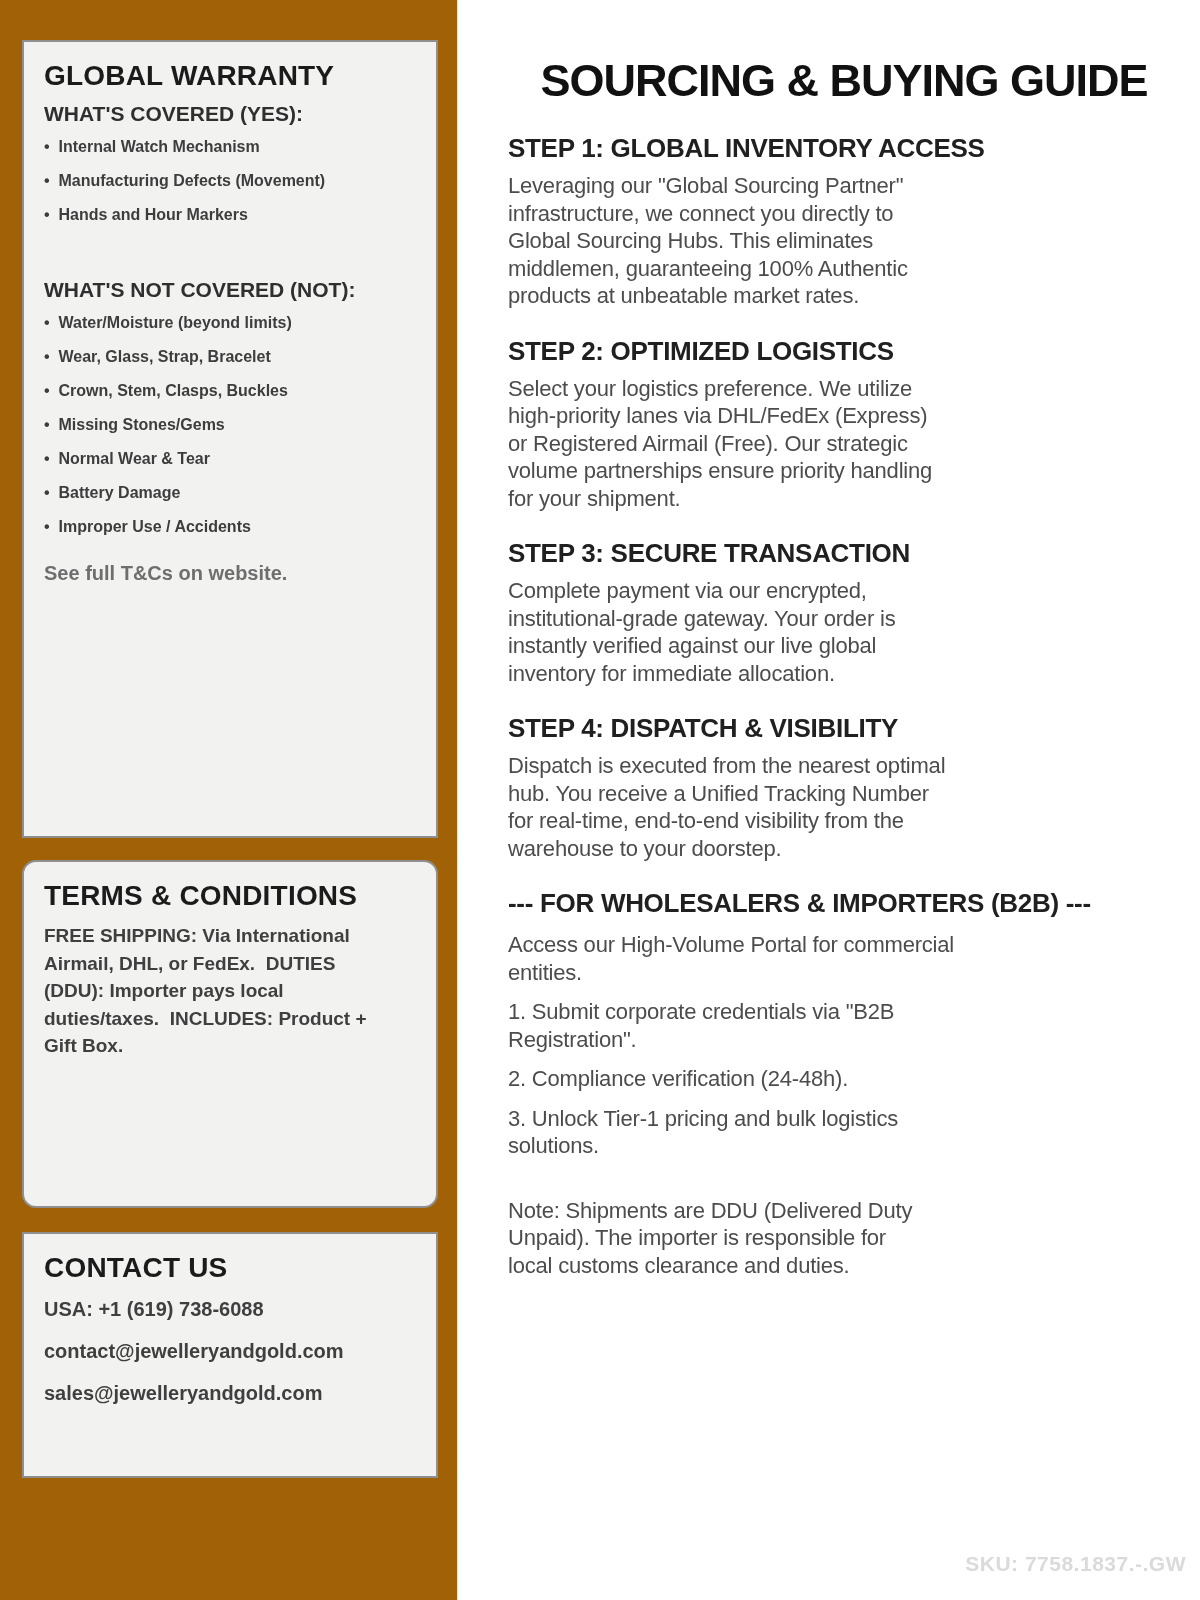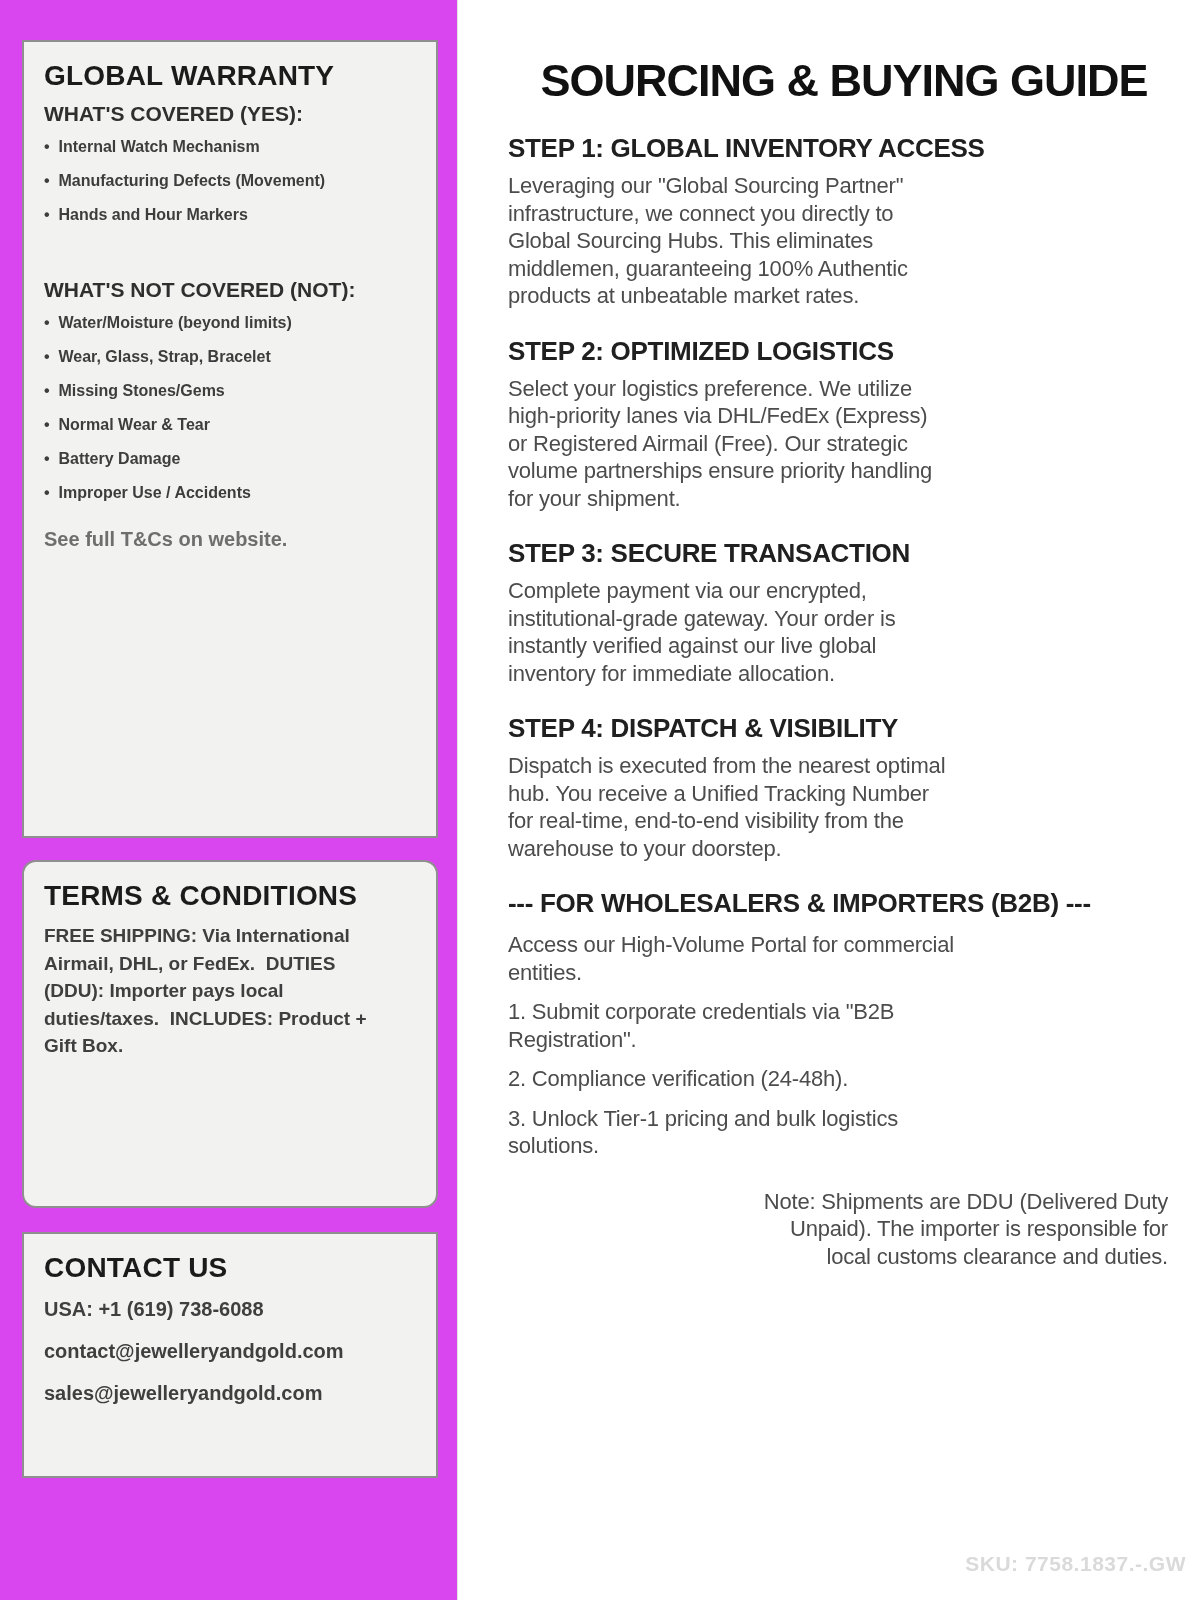--- a/index.html
+++ b/index.html
@@ -11,21 +11,21 @@
     background: #ffffff;
     font-family: "Liberation Sans", sans-serif;
     overflow: hidden;
     display: flex;
   }
   
   .sidebar {
     width: 458px;
     min-width: 458px;
     height: 100%;
-    background: #d946ef;
+    background: #a16207;
     border-right: 1px solid #e3e3e2;
     padding-top: 40px;
   }
   .side-box {
     margin: 0 19px 0 22px;
     border: 2px solid #8f8f8f;
     padding: 18px 20px;
     background: #f2f2f1;
   }
   .box-warranty { height: 798px; }
@@ -100,21 +100,21 @@
     font-size: 22px;
     font-weight: 400;
     color: #4c4c4c;
     line-height: 27.5px;
     white-space: pre-wrap;
     letter-spacing: -0.2px;
     max-width: 660px;
   }
   .b2b-heading { margin-top: 26px; margin-bottom: 12px; }
   .b2b-text { margin-bottom: 12px; }
-  .b2b-note { margin-top: 28px; text-align: right; }
+  .b2b-note { margin-top: 37px; }
   
   .sku {
     position: absolute;
     right: 14px;
     top: 1552px;
     font-size: 21px;
     font-weight: 700;
     color: #dadada;
     letter-spacing: 0.5px;
   }
@@ -131,20 +131,21 @@
       <div class="side-subhead">WHAT'S COVERED (YES):</div>
       <ul class="side-list">
         <li>Internal Watch Mechanism</li>
         <li>Manufacturing Defects (Movement)</li>
         <li>Hands and Hour Markers</li>
       </ul>
       <div class="side-subhead second">WHAT'S NOT COVERED (NOT):</div>
       <ul class="side-list">
         <li>Water/Moisture (beyond limits)</li>
         <li>Wear, Glass, Strap, Bracelet</li>
+        <li>Crown, Stem, Clasps, Buckles</li>
         <li>Missing Stones/Gems</li>
         <li>Normal Wear &amp; Tear</li>
         <li>Battery Damage</li>
         <li>Improper Use / Accidents</li>
       </ul>
       <div class="side-footnote">See full T&amp;Cs on website.</div>
     </div>
 
     <div class="side-box box-terms">
       <div class="side-title">TERMS &amp; CONDITIONS</div>

